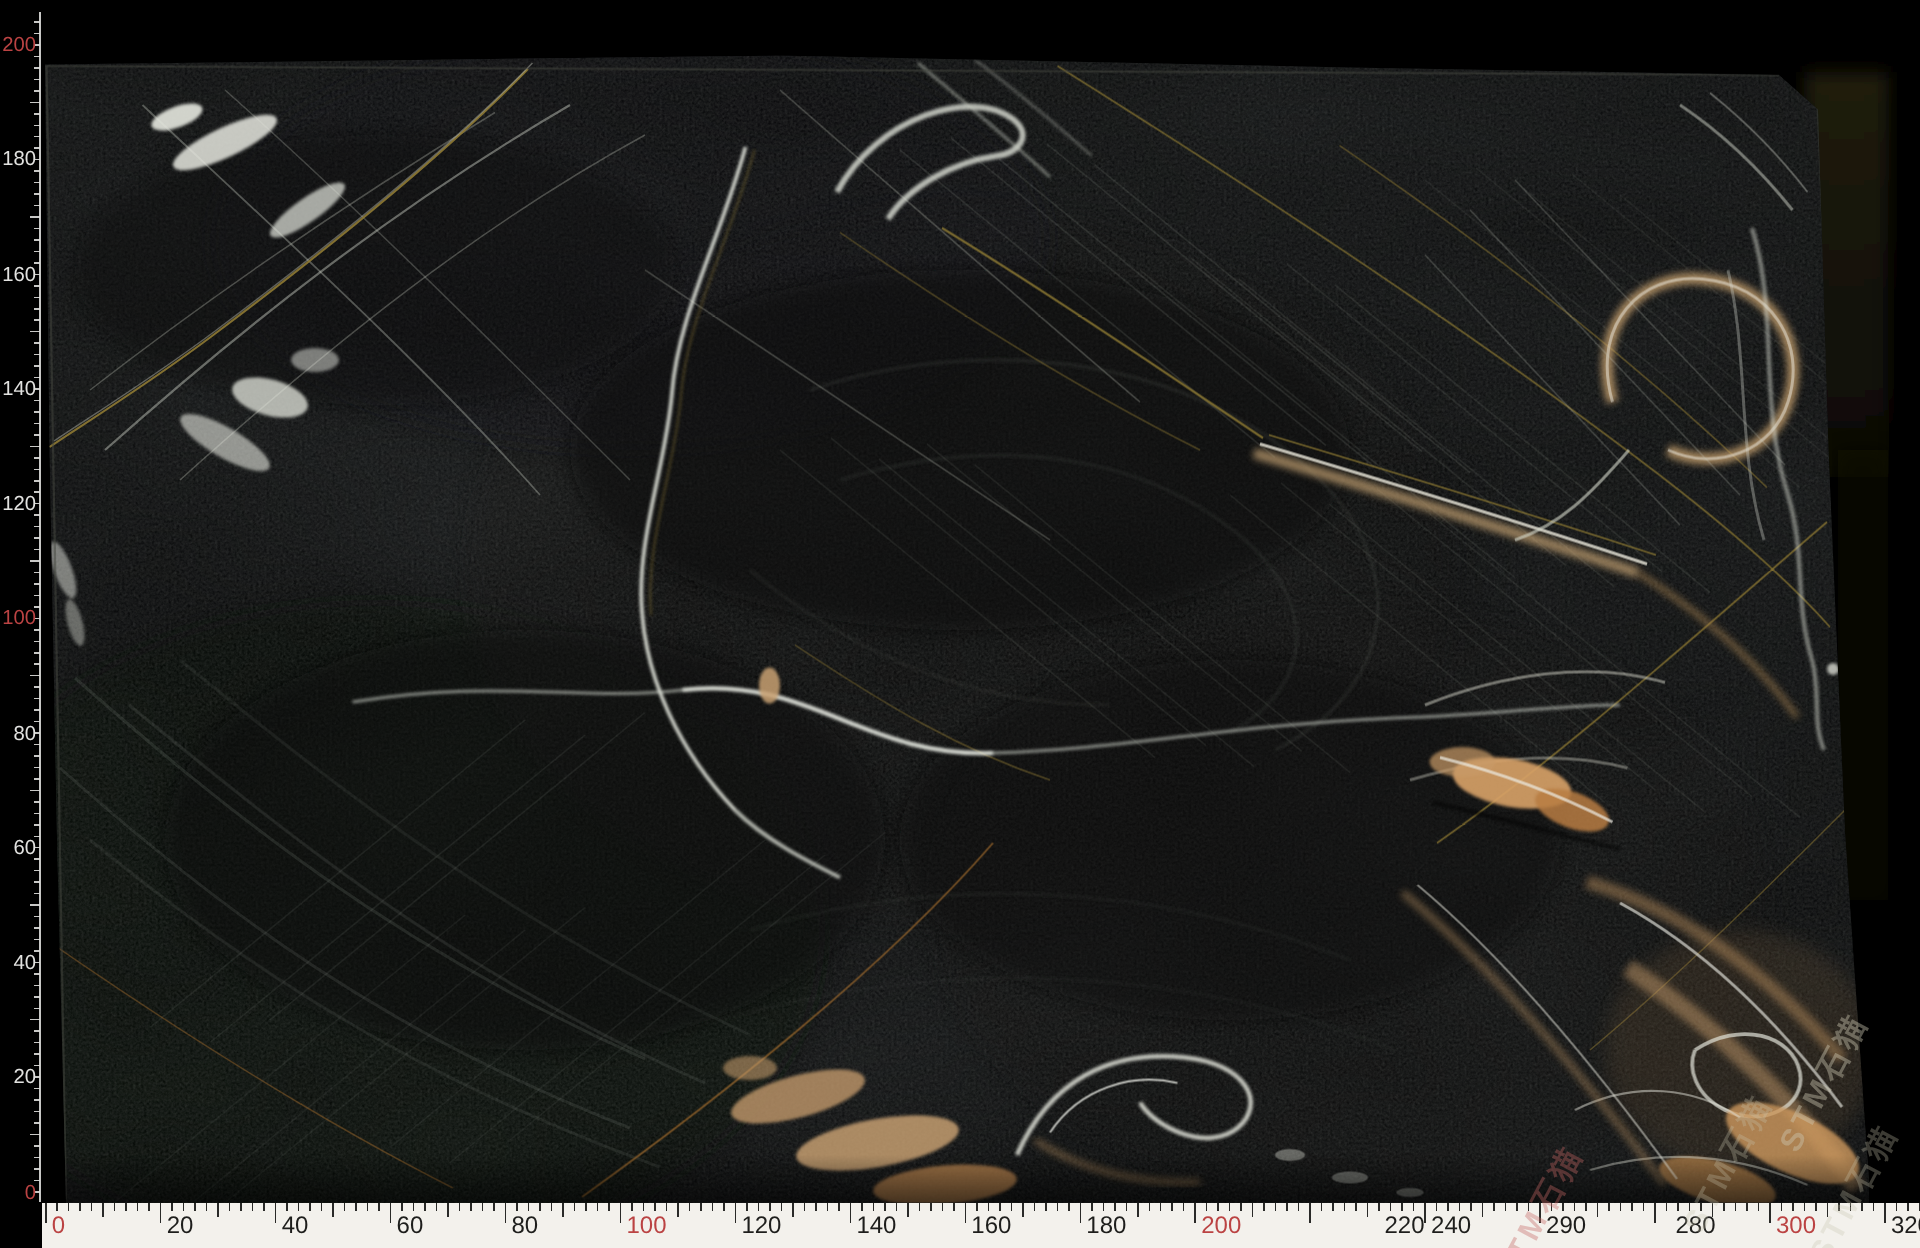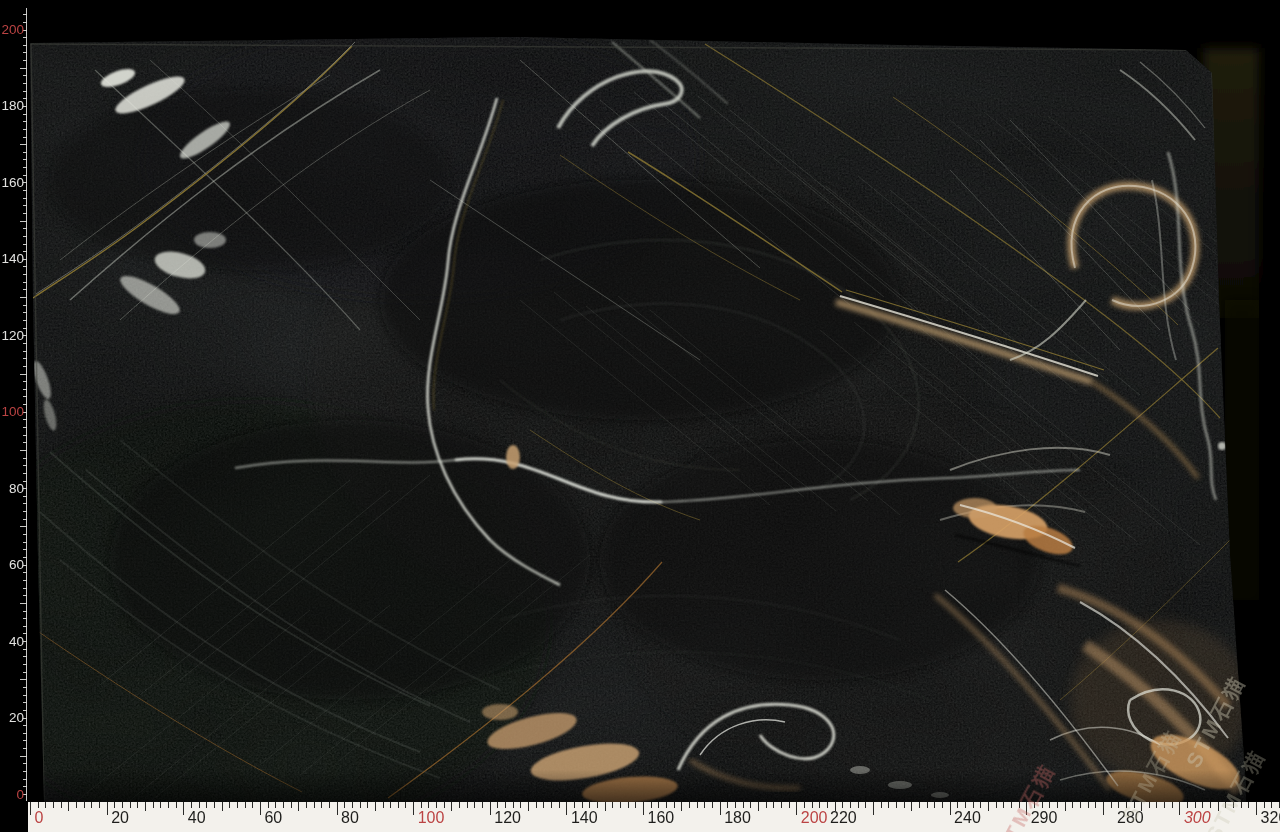--- a/index.html
+++ b/index.html
@@ -519,25 +519,25 @@
       <span class="br-label" style="left: 83.132px;">20</span>
       <span class="br-label" style="left: 159.764px;">40</span>
       <span class="br-label" style="left: 236.396px;">60</span>
       <span class="br-label" style="left: 313.028px;">80</span>
       <span class="br-label red" style="left: 389.66px;">100</span>
       <span class="br-label" style="left: 466.292px;">120</span>
       <span class="br-label" style="left: 542.924px;">140</span>
       <span class="br-label" style="left: 619.556px;">160</span>
       <span class="br-label" style="left: 696.188px;">180</span>
       <span class="br-label red" style="left: 772.82px;">200</span>
-      <span class="br-label" style="left: 802px;">220</span>
+      <span class="br-label" style="left: 895px;">220</span>
       <span class="br-label" style="left: 926.084px; text-align: center;">240</span>
       <span class="br-label" style="left: 1002.72px;">290</span>
       <span class="br-label" style="left: 1089px; text-align: right;">280</span>
-      <span class="br-label red" style="left: 1155.98px; font-style: italic;">300</span>
+      <span class="br-label red" style="left: 1155.98px;">300</span>
       <span class="br-label" style="left: 1232.61px;">320</span>
     </div>
 
   <div class="wm" style="left:1192px;top:752px;">STM石猫</div>
   <div class="wm dim" style="left:1212px;top:826px;">STM石猫</div>
   <div class="wm dim" style="left:1128px;top:806px;">STM石猫</div>
   <div class="wm redish" style="left:1002px;top:840px;">STM石猫</div>
 </div>
 
 </body></html>

